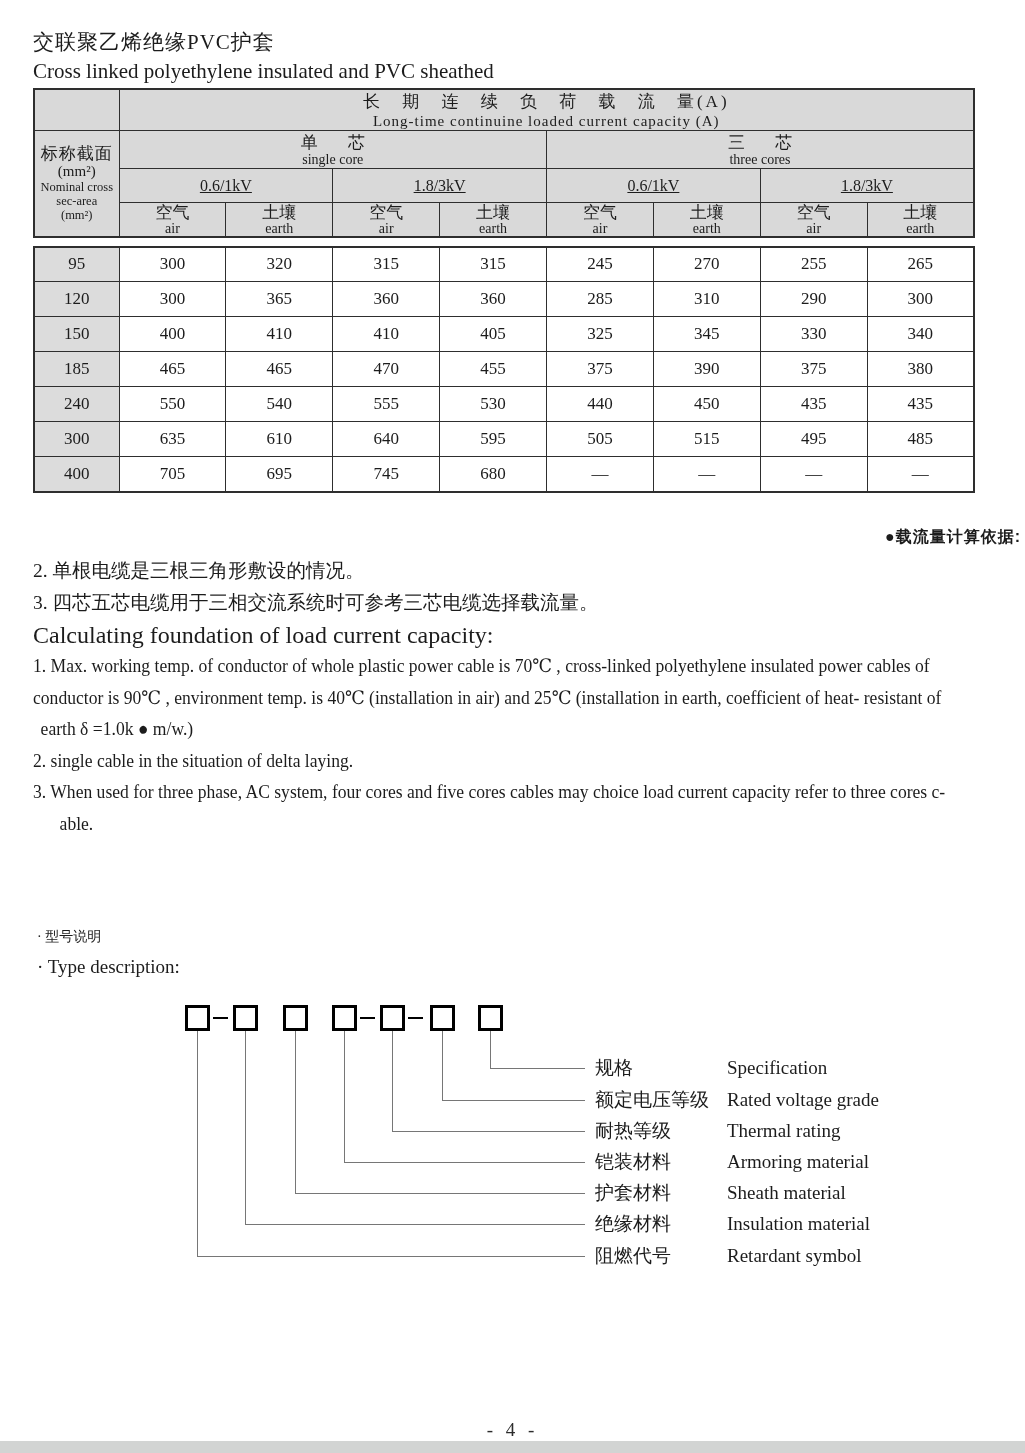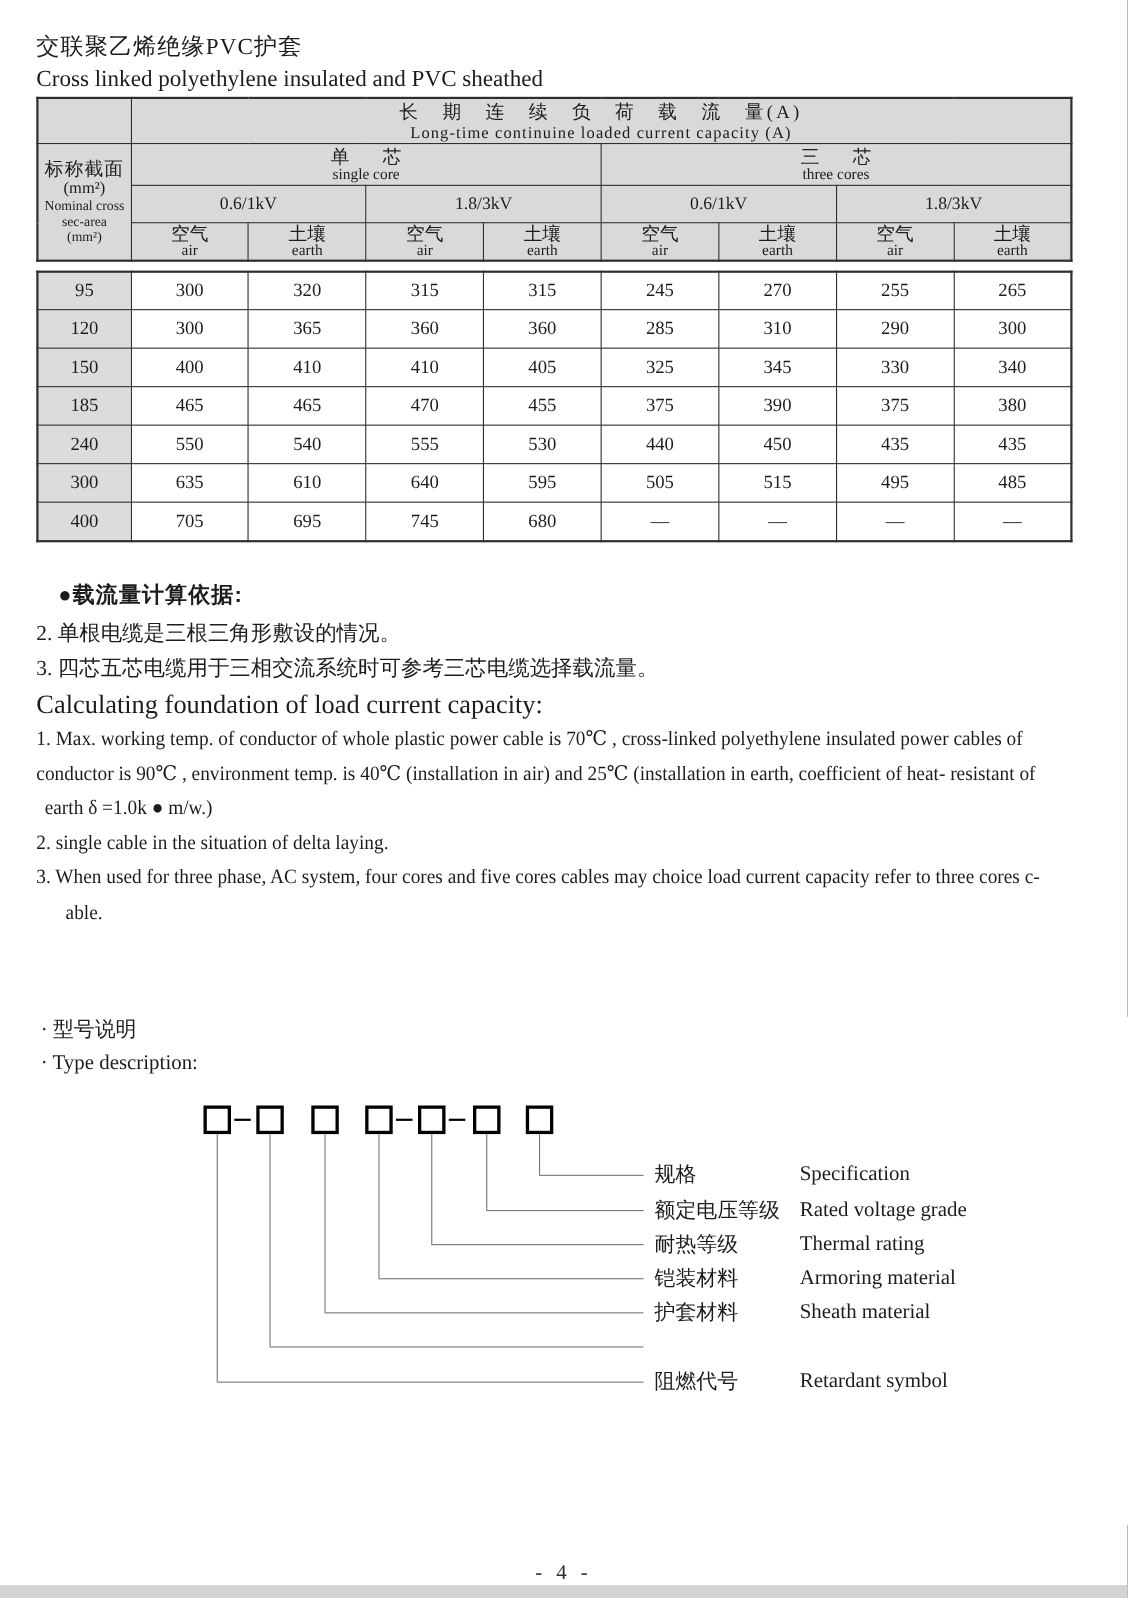--- a/index.html
+++ b/index.html
@@ -25,42 +25,42 @@
   td.gray { background:#d9d9d9; }
   tr.r1 { height:40px; } tr.r2 { height:38px; } tr.r3 { height:34px; } tr.r4 { height:34px; }
   .mh-zh { font-size:17px; letter-spacing:3px; word-spacing:12px; }
   .mh-en { font-size:15px; letter-spacing:1px; }
   .left-head { line-height:1.12; }
   .lh1 { font-size:17px; letter-spacing:1px; }
   .lh2 { font-size:15px; }
   .lh3 { font-size:12.5px; }
   .core-zh { font-size:17px; word-spacing:26px; }
   .core-en { font-size:14px; margin-top:-2px; }
-  .volt { font-size:16px; }
+  .volt { font-size:16px;text-decoration:underline; }
   .env-zh { font-size:17px; line-height:18px; }
   .env-en { font-size:14px; line-height:13px; }
   table.tbl.body { margin-top:8px; }
   table.tbl.body tr { height:35px; }
   table.tbl.body td { font-size:17px; background:#ffffff; }
   table.tbl.body td.area { background:#dcdcdc; }
 
   
   .notes { position:absolute; left:33px; top:527px; width:988px; }
-  .notes-heading { font-size:20px; font-weight:bold; margin-left:20px; margin-bottom:7px;
-                   font-family:"Liberation Sans","DejaVu Sans",sans-serif; letter-spacing:1px; }
+  .notes-heading { font-size:16px; font-weight:bold; margin-left:4px; margin-bottom:7px;
+                   font-family:"Liberation Sans","DejaVu Sans",sans-serif; letter-spacing:1px;text-align:right; }
   .note-zh { font-size:19.5px; line-height:32px; }
   .note-en-heading { font-size:24px; line-height:32px;font-family:Liberation Serif, serif; }
   .note-en { font-size:18.5px; line-height:31.5px; white-space:nowrap;
              transform:scaleX(0.95); transform-origin:0 50%; }
   .indent1 { padding-left:8px; }
   .indent2 { padding-left:28px; }
 
   
   .typedesc { position:absolute; left:37px; top:922px; }
-  .td-zh { font-size:19px; line-height:30px; }
+  .td-zh { font-size:14px; line-height:30px; }
   .td-en { font-size:19px; line-height:30px; }
 
   
   .tbox { position:absolute; width:25px; height:26px; border:3px solid #000; background:#fff; top:1005px; }
   .tdash { position:absolute; height:2px; background:#000; top:1017px; }
   .vline { position:absolute; width:1px; background:#767676; }
   .hline { position:absolute; height:1px; background:#767676; }
   .dlabel { position:absolute; height:26px; display:flex; align-items:center; }
   .dlabel .zh { font-size:19px; width:132px; }
   .dlabel .en { font-size:19px; }
@@ -298,20 +298,24 @@
     <span class="en">Armoring material</span>
   </div>
   <div class="dlabel" style="left:595px; top:1118px">
     <span class="zh">耐热等级</span>
     <span class="en">Thermal rating</span>
   </div>
   <div class="dlabel" style="left:595px; top:1180px">
     <span class="zh">护套材料</span>
     <span class="en">Sheath material</span>
   </div>
+  <div class="dlabel" style="left:595px; top:1211px">
+    <span class="zh">绝缘材料</span>
+    <span class="en">Insulation material</span>
+  </div>
   <div class="dlabel" style="left:595px; top:1243px">
     <span class="zh">阻燃代号</span>
     <span class="en">Retardant symbol</span>
   </div>
 
   <div class="pageno">- 4 -</div>
   <div class="bottom-band"></div>
 
 </div>
 

